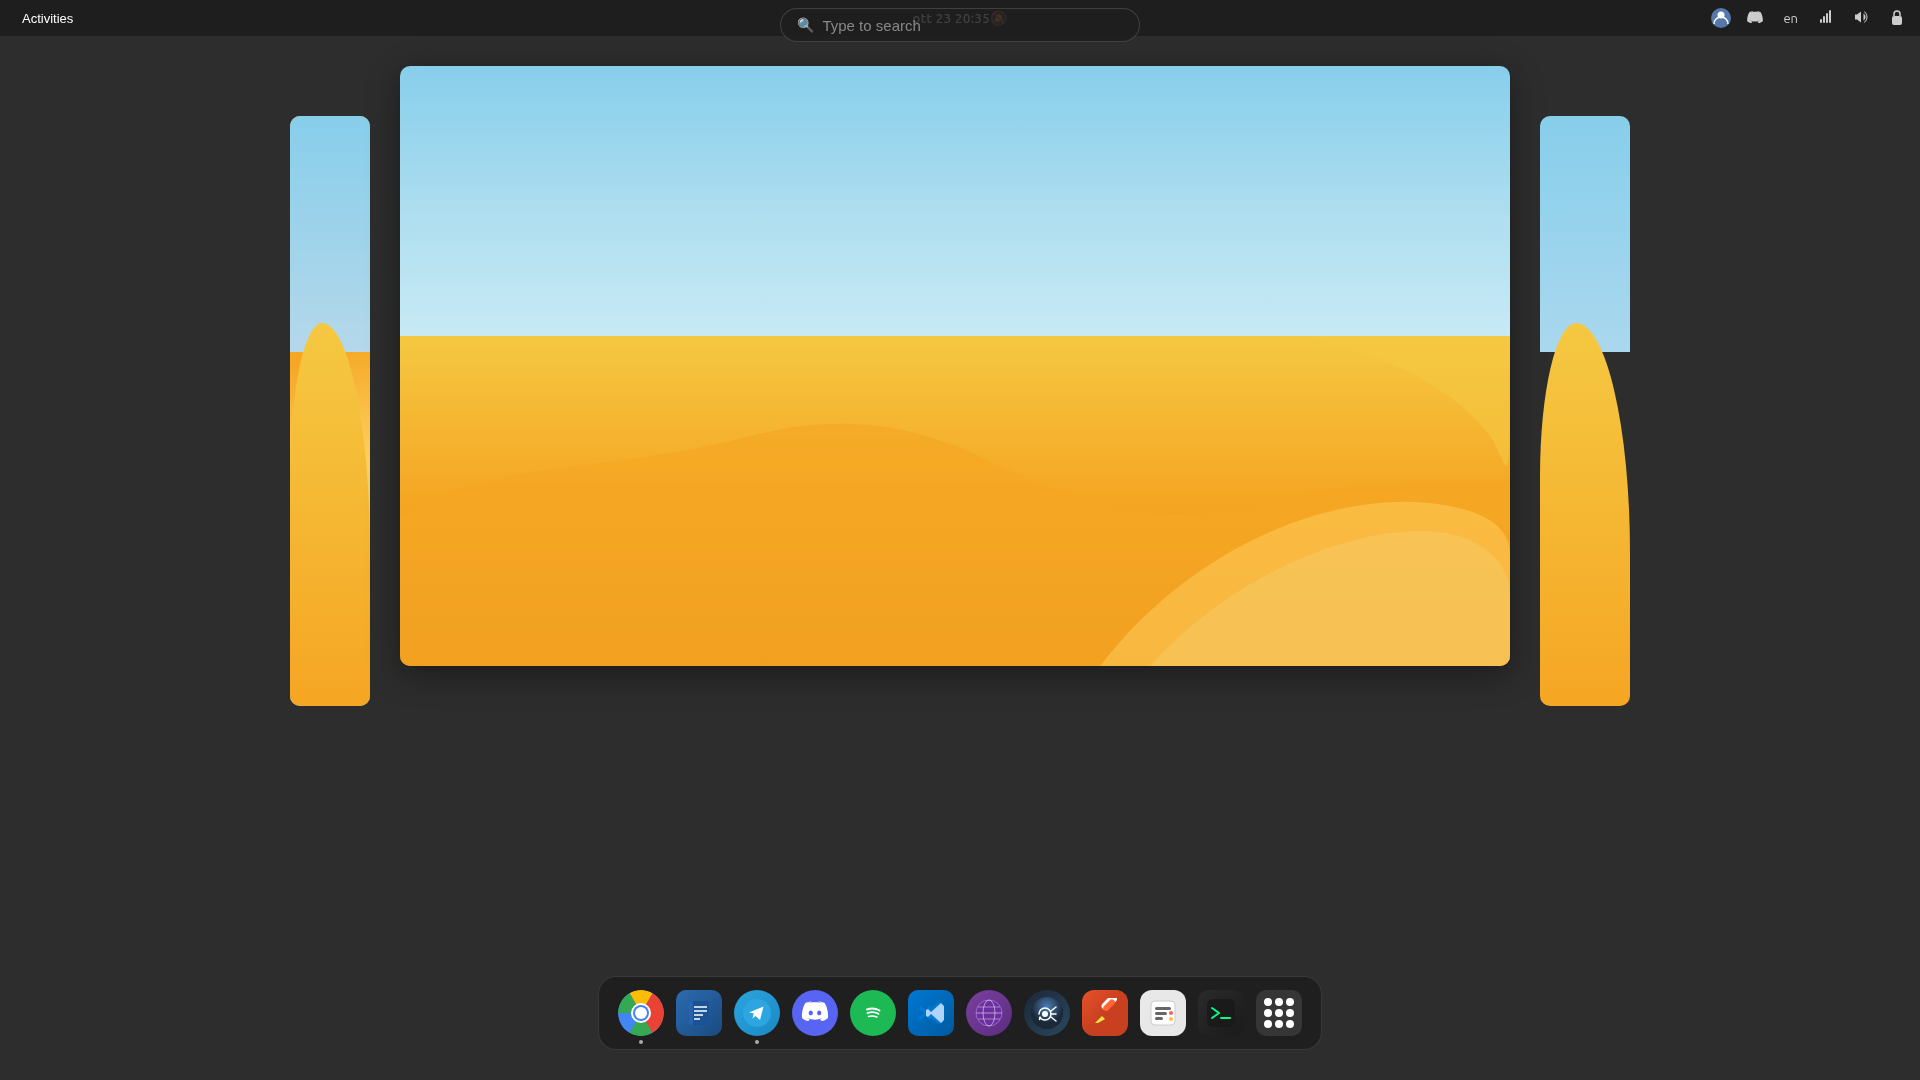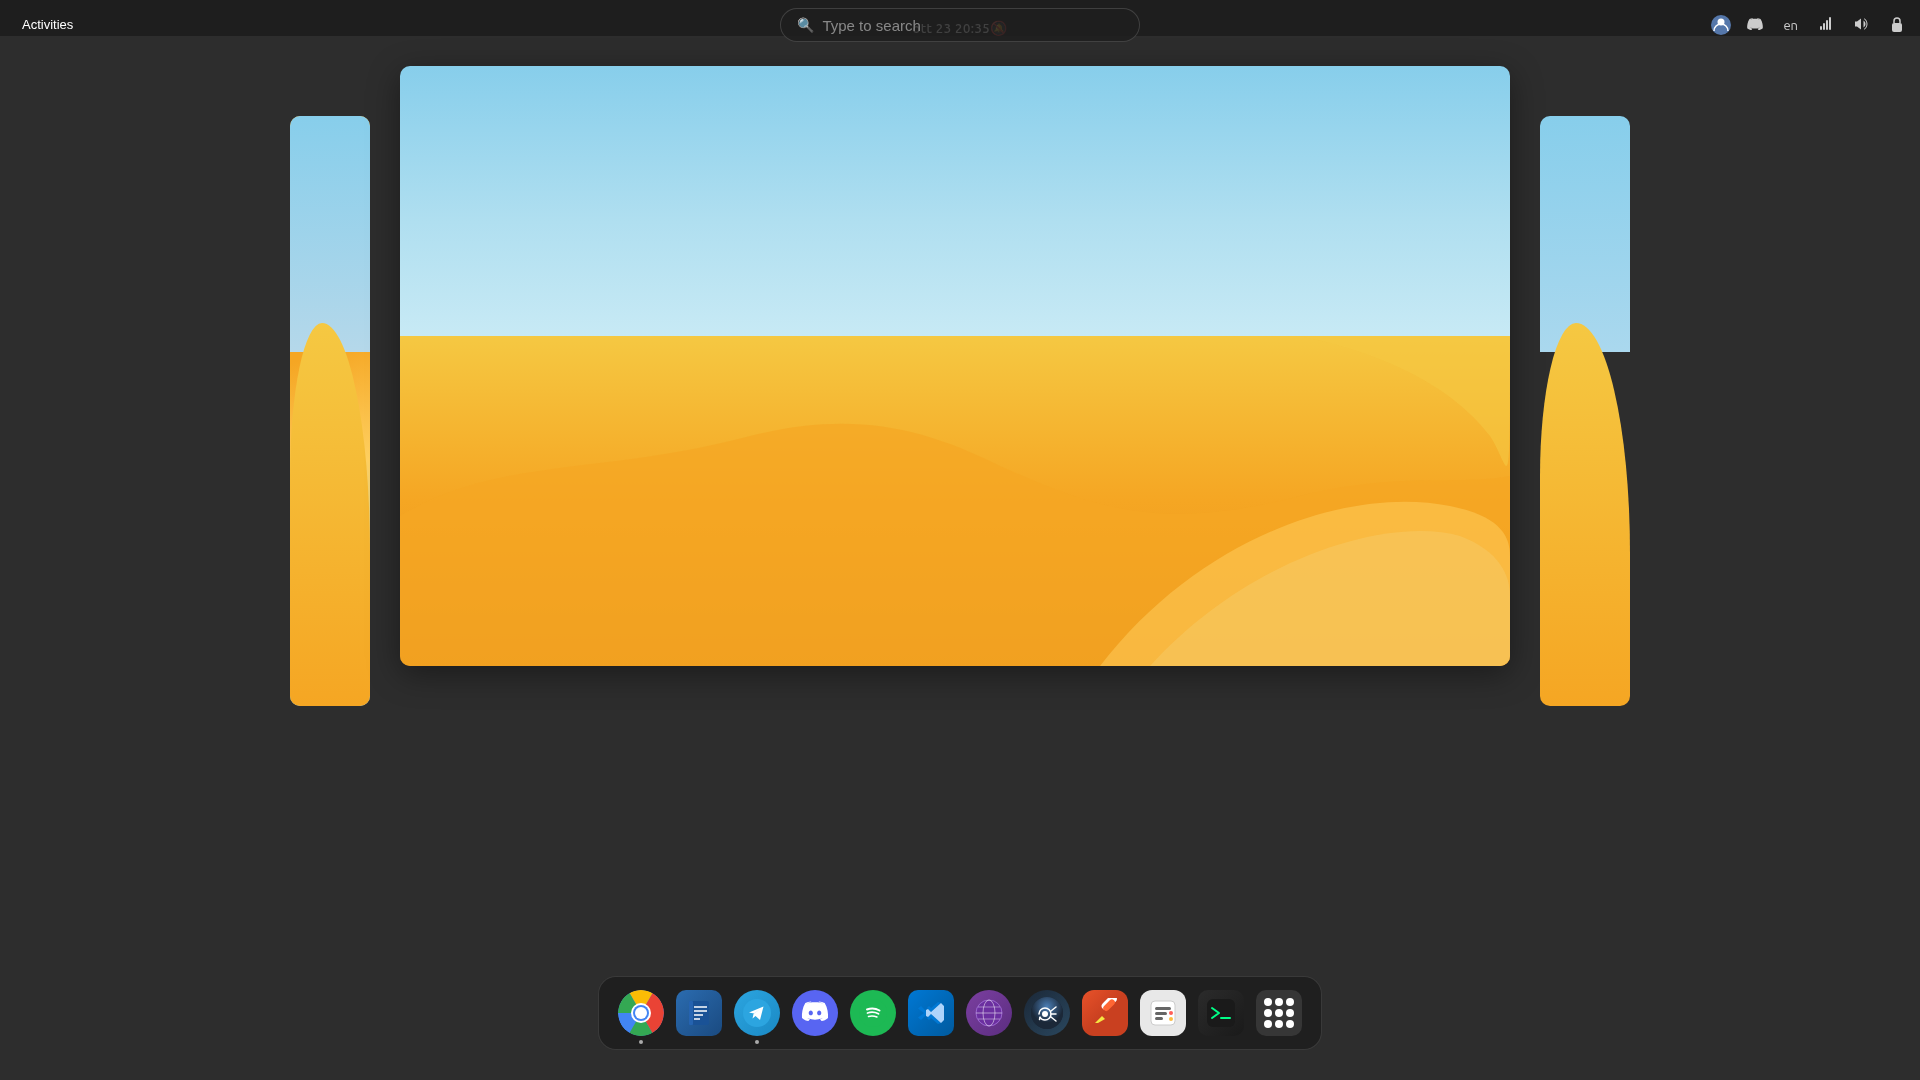--- a/index.html
+++ b/index.html
@@ -13,21 +13,21 @@
       position: relative;
     }
 
     
     #topbar {
       position: absolute;
       top: 0; left: 0; right: 0;
       height: 36px;
       background: #1e1e1e;
       display: flex;
-      align-items: flex-end;
+      align-items: center;
       justify-content: space-between;
       z-index: 100;
       padding: 0 12px;
     }
 
     #topbar-left {
       display: flex;
       align-items: center;
     }
 

